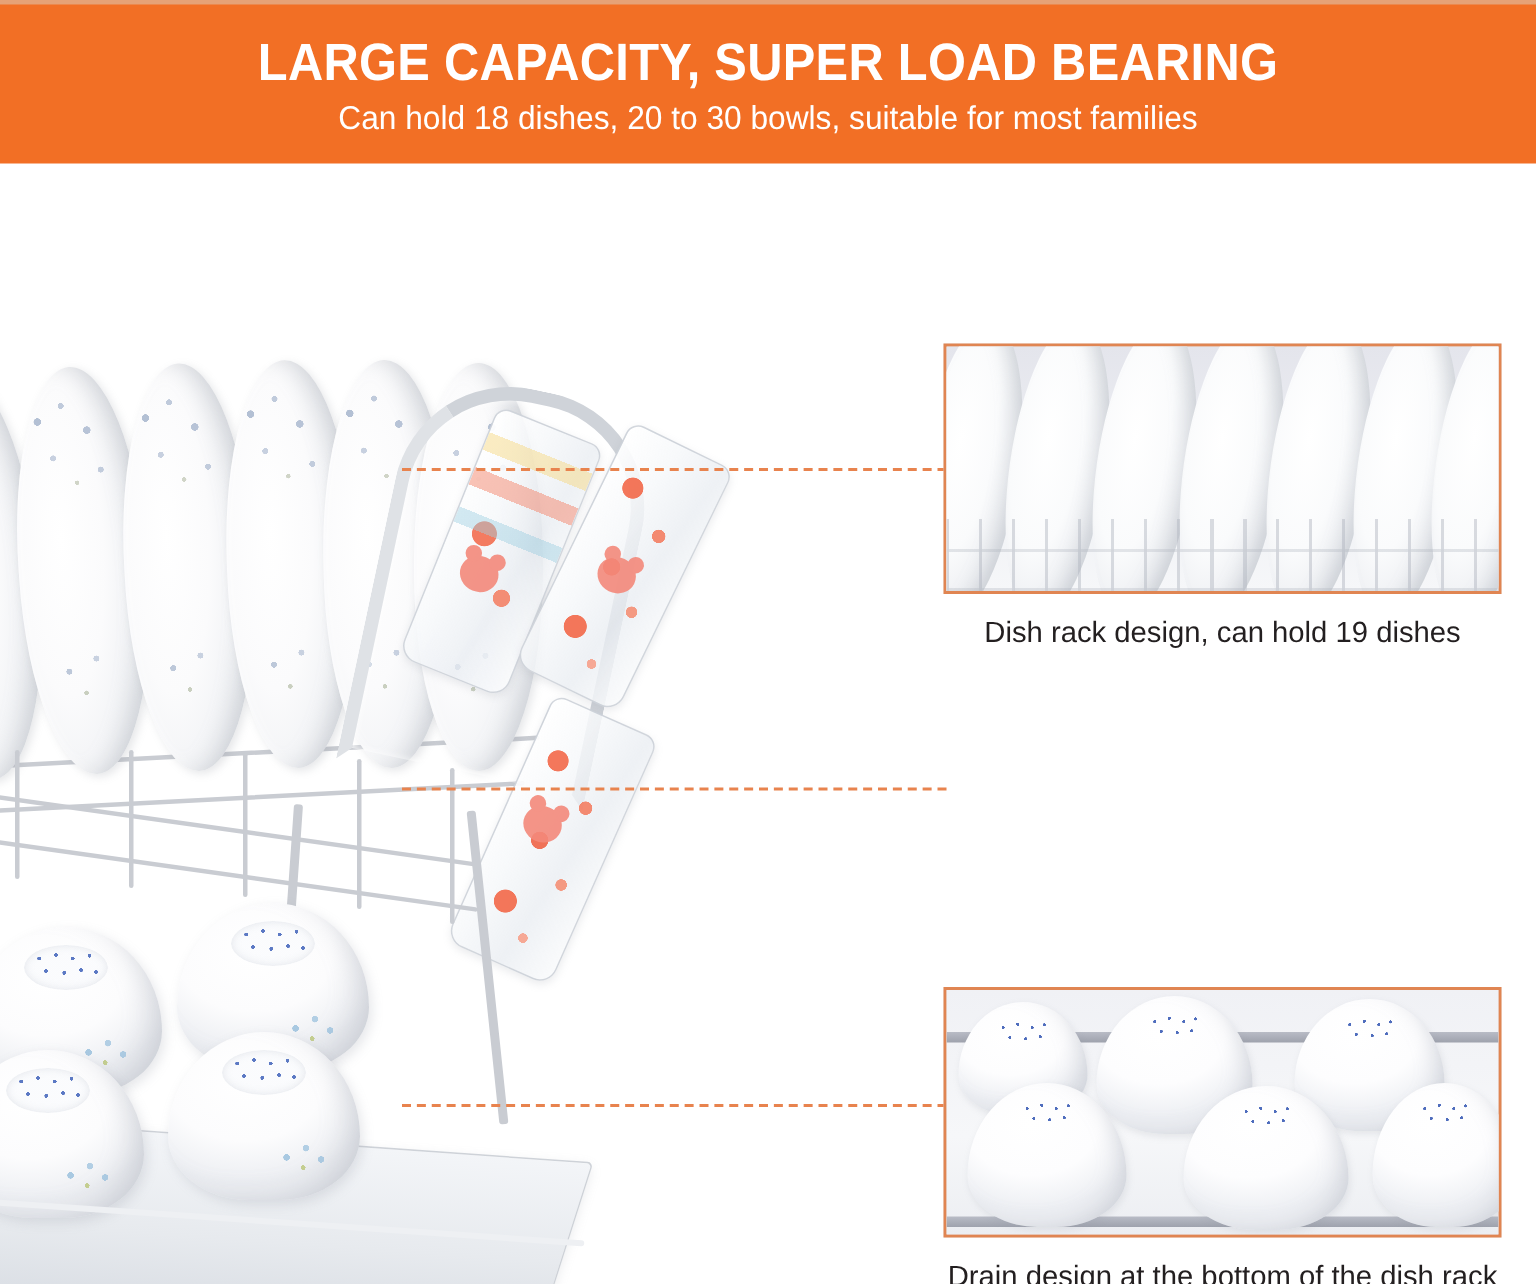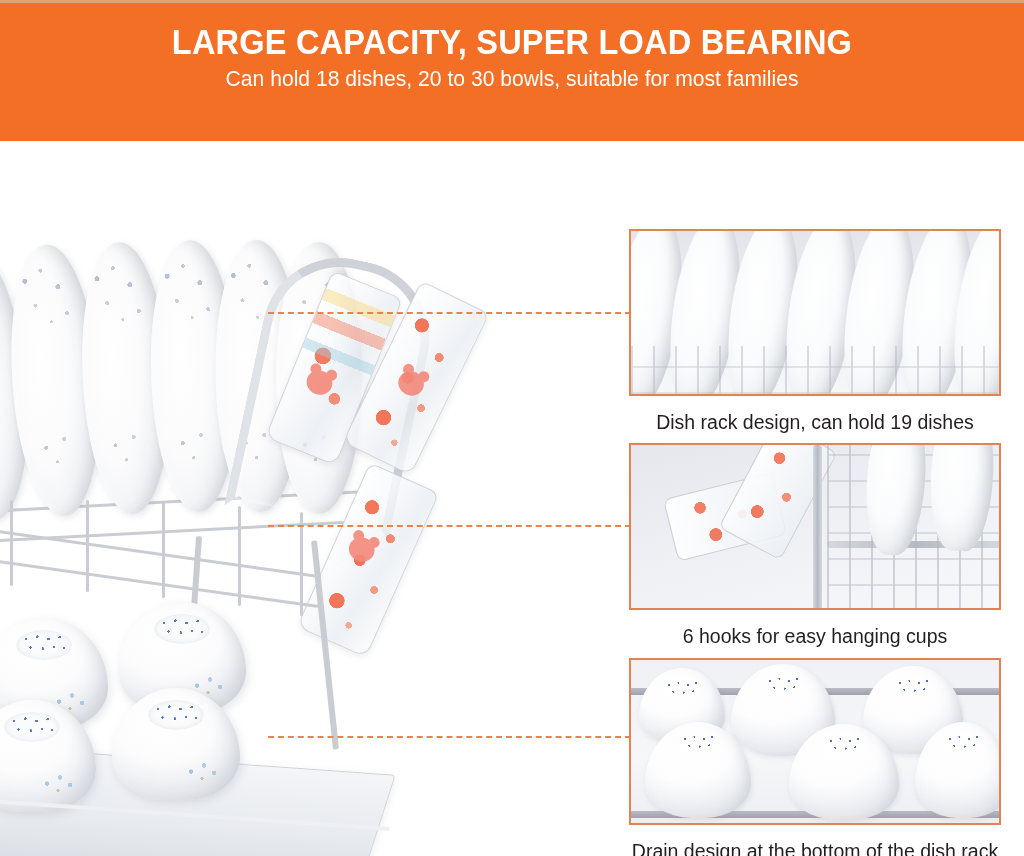--- a/index.html
+++ b/index.html
@@ -20,21 +20,21 @@
     background: #ffffff;
     overflow: hidden;
   }
 
   
   .banner {
     position: absolute;
     left: 0;
     top: 0;
     width: 1024px;
-    height: 141px;
+    height: 109px;
     background: #f26f25;
     box-sizing: border-box;
   }
   .banner-toprule {
     position: absolute;
     left: 0;
     top: 0;
     width: 1024px;
     height: 3px;
     background: #e6a277;
@@ -459,38 +459,20 @@
         <div class="thumb-plate" style="left:158px;"></div>
         <div class="thumb-plate" style="left:216px;"></div>
         <div class="thumb-plate" style="left:274px;"></div>
         <div class="thumb-plate" style="left:326px;"></div>
         <div class="thumb-grid" style="left:0; bottom:0; width:372px; height:48px; opacity:0.55;"></div>
       </div>
     </div>
     <div class="callout-caption">Dish rack design, can hold 19 dishes</div>
   </div>
 
-  <div class="callout c2" style="top:443px;">
-    <div class="callout-frame">
-      <div class="thumb-hooks">
-        <div class="thumb-glass" style="left:38px; top:40px; width:110px; height:62px; transform:rotate(-14deg);">
-          <div class="gprint"></div>
-        </div>
-        <div class="thumb-glass" style="left:112px; top:-16px; width:68px; height:120px; transform:rotate(28deg);">
-          <div class="gprint"></div>
-        </div>
-        <div class="thumb-rod" style="left:182px; top:0; width:9px; height:167px;"></div>
-        <div class="thumb-rod" style="left:196px; top:96px; width:176px; height:7px;"></div>
-        <div class="thumb-grid" style="left:196px; top:0; width:176px; height:167px; opacity:0.65;"></div>
-        <div class="thumb-plate" style="left:236px; top:-40px; height:150px; width:58px; transform:rotate(4deg);"></div>
-        <div class="thumb-plate" style="left:300px; top:-44px; height:150px; width:62px; transform:rotate(3deg);"></div>
-      </div>
-    </div>
-    <div class="callout-caption">6 hooks for easy hanging cups</div>
-  </div>
 
   <div class="callout c3" style="top:658px;">
     <div class="callout-frame">
       <div class="thumb-bowls">
         <div class="thumb-bar" style="top:28px;"></div>
         <div class="thumb-bar" style="bottom:5px;"></div>
         <div class="thumb-bowl" style="left:8px; top:8px; width:86px; height:76px;">
           <div class="dots"></div>
         </div>
         <div class="thumb-bowl" style="left:100px; top:4px; width:104px; height:92px;">

